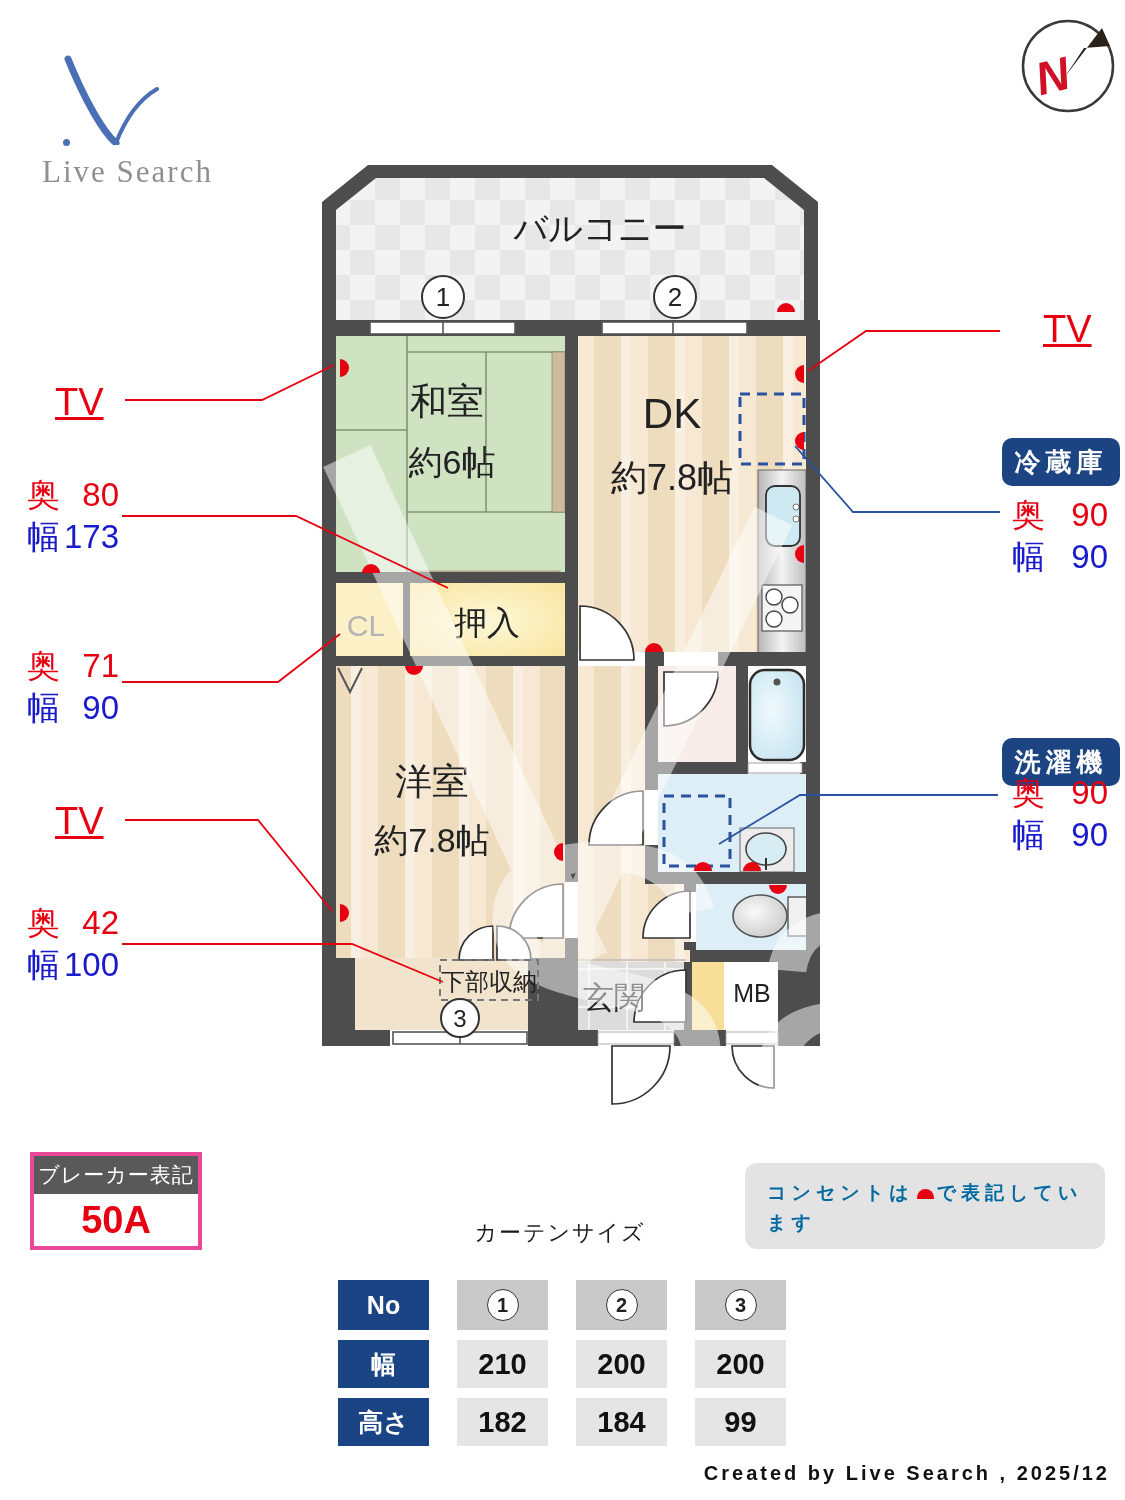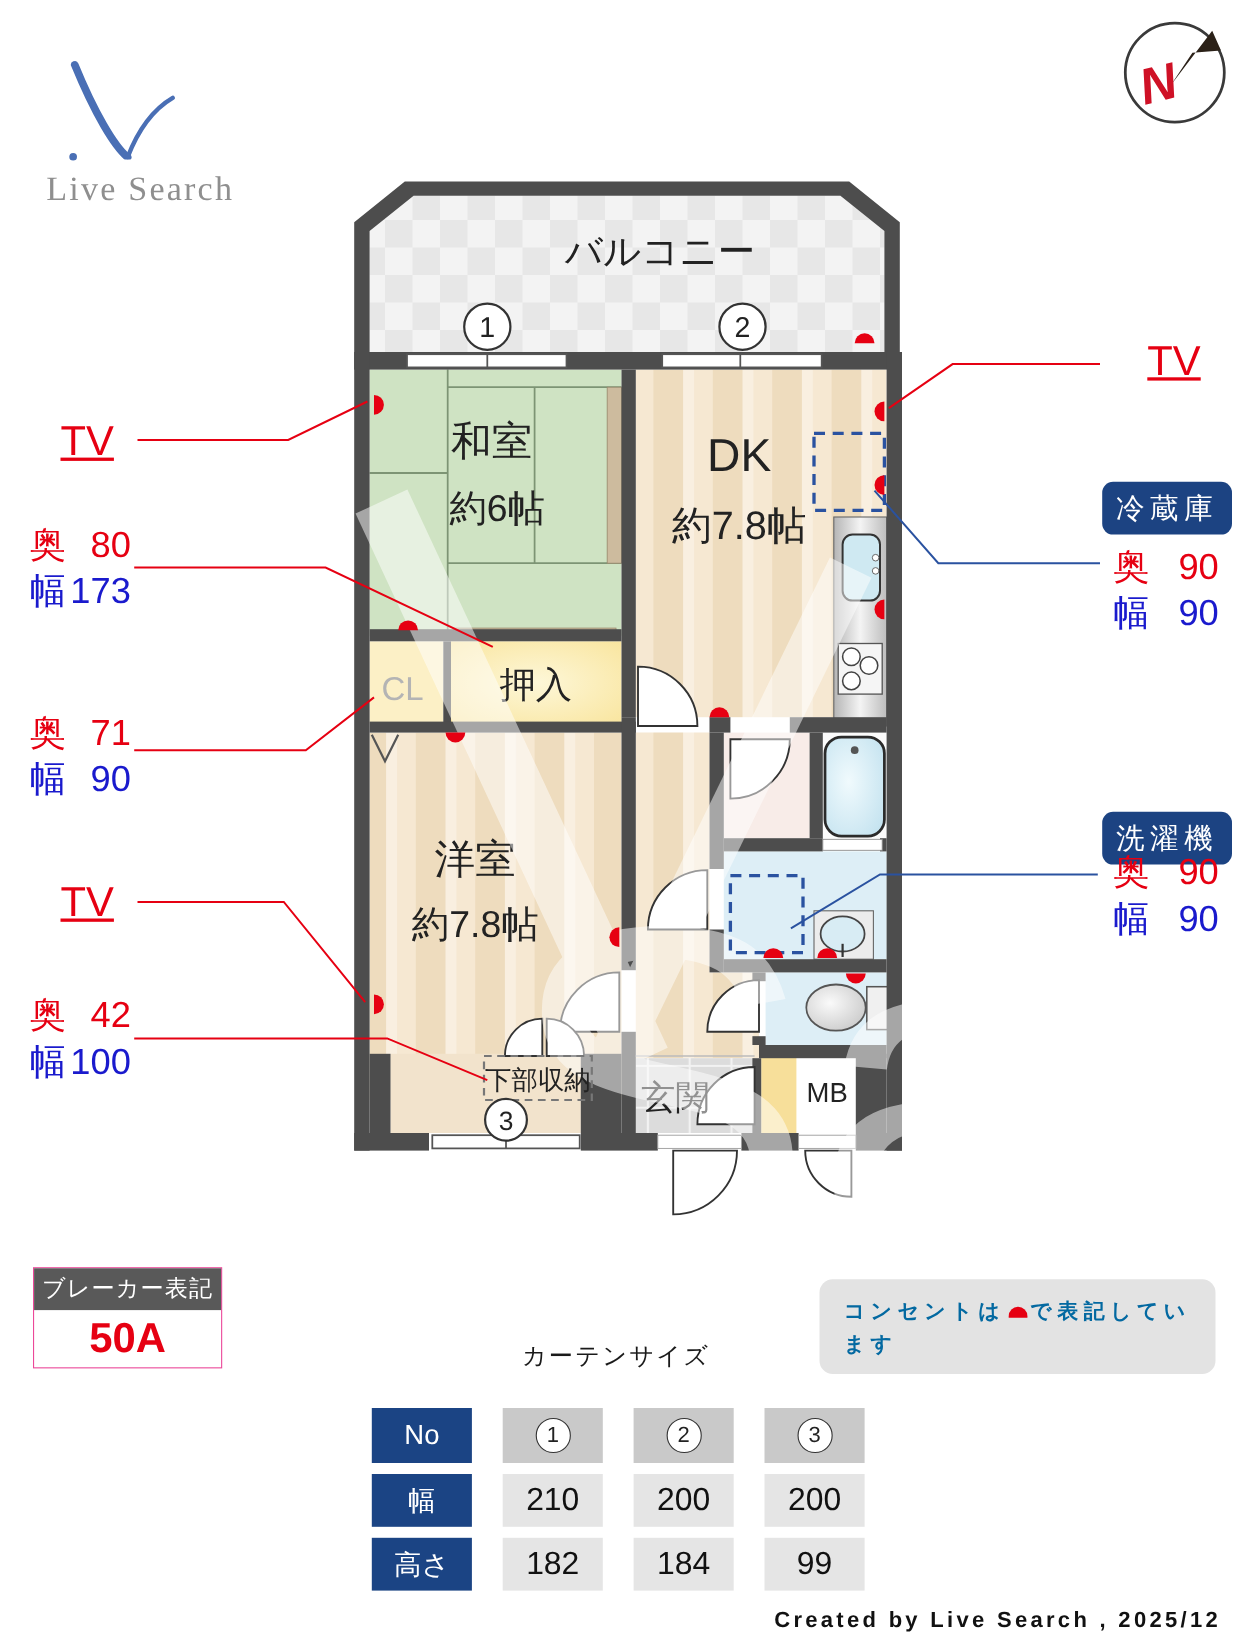--- a/index.html
+++ b/index.html
@@ -14,41 +14,41 @@
     font-size:31px; color:#8f8f8f; letter-spacing:2px;margin-top:24px; }
   .logo-idot { left:63px; top:139px; width:7px; height:7px; border-radius:50%; background:#4a6fb5; }
 
   
   .tv-label { color:#e60012; font-size:38px; font-weight:500;text-decoration:underline; }
   .dim-block { width:92px; }
   .dim-row { display:flex; justify-content:space-between; font-size:33px; font-weight:500; height:42px; line-height:42px; }
   .dim-red { color:#e60012; }
   .dim-blue { color:#1a1acd; }
   .badge { background:#1c4382; color:#fff; border-radius:10px; width:118px; height:48px;
-    font-size:26px; letter-spacing:5px; text-align:center; line-height:48px; font-weight:400; }
-
-  
-  .breaker { left:30px; top:1152px; width:172px; border:1px solid #ec4899; background:#fff; }
+    font-size:26px; letter-spacing:5px; text-align:center; line-height:48px; font-weight:700; }
+
+  
+  .breaker { left:30px; top:1152px; width:172px; border:4px solid #ec4899; background:#fff; }
   .breaker-head { background:#595959; color:#fff; font-size:21px; letter-spacing:1px;
     text-align:center; height:38px; line-height:38px; }
   .breaker-val { color:#e60012; font-size:38px; font-weight:600; text-align:center; height:52px; line-height:52px; }
 
   
   .notebox { left:745px; top:1163px; width:360px; height:86px; background:#e3e3e3;
     border-radius:12px; padding:15px 0 0 22px; font-size:19px; font-weight:600;
     color:#0369a1; letter-spacing:5px; line-height:30px; }
   .dome { display:inline-block; width:17px; height:10px; background:#e60012;
     border-radius:9px 9px 0 0; margin:0 3px; }
 
   
   .curtain-title { left:430px; top:1218px; width:260px; text-align:center; font-size:22px;
     color:#1a1a1a; letter-spacing:2px; }
   .curtain-grid { left:338px; top:1280px; display:grid;
     grid-template-columns:91px 91px 91px 91px; column-gap:28px;
-    grid-template-rows:50px 48px 48px; row-gap:10px; }
+    grid-template-rows:50px 48px 48px; row-gap:10px;font-weight:bold; }
   .c-navy { background:#1b4484; color:#fff; font-size:25px; display:flex; align-items:center; justify-content:center; }
   .c-gray { background:#c9c9c9; display:flex; align-items:center; justify-content:center; }
   .c-val { background:#e5e5e5; color:#111; font-size:29px; display:flex; align-items:center; justify-content:center; }
   .circ-num { width:32px; height:32px; border:1.5px solid #333; border-radius:50%; background:#fff;
     font-size:20px; color:#222; display:flex; align-items:center; justify-content:center; }
 
   .credit { right:15px; top:1462px; font-family:Liberation Sans, sans-serif;
     font-size:20px; font-weight:700; color:#111; letter-spacing:3px; }
 </style>
 </head>

